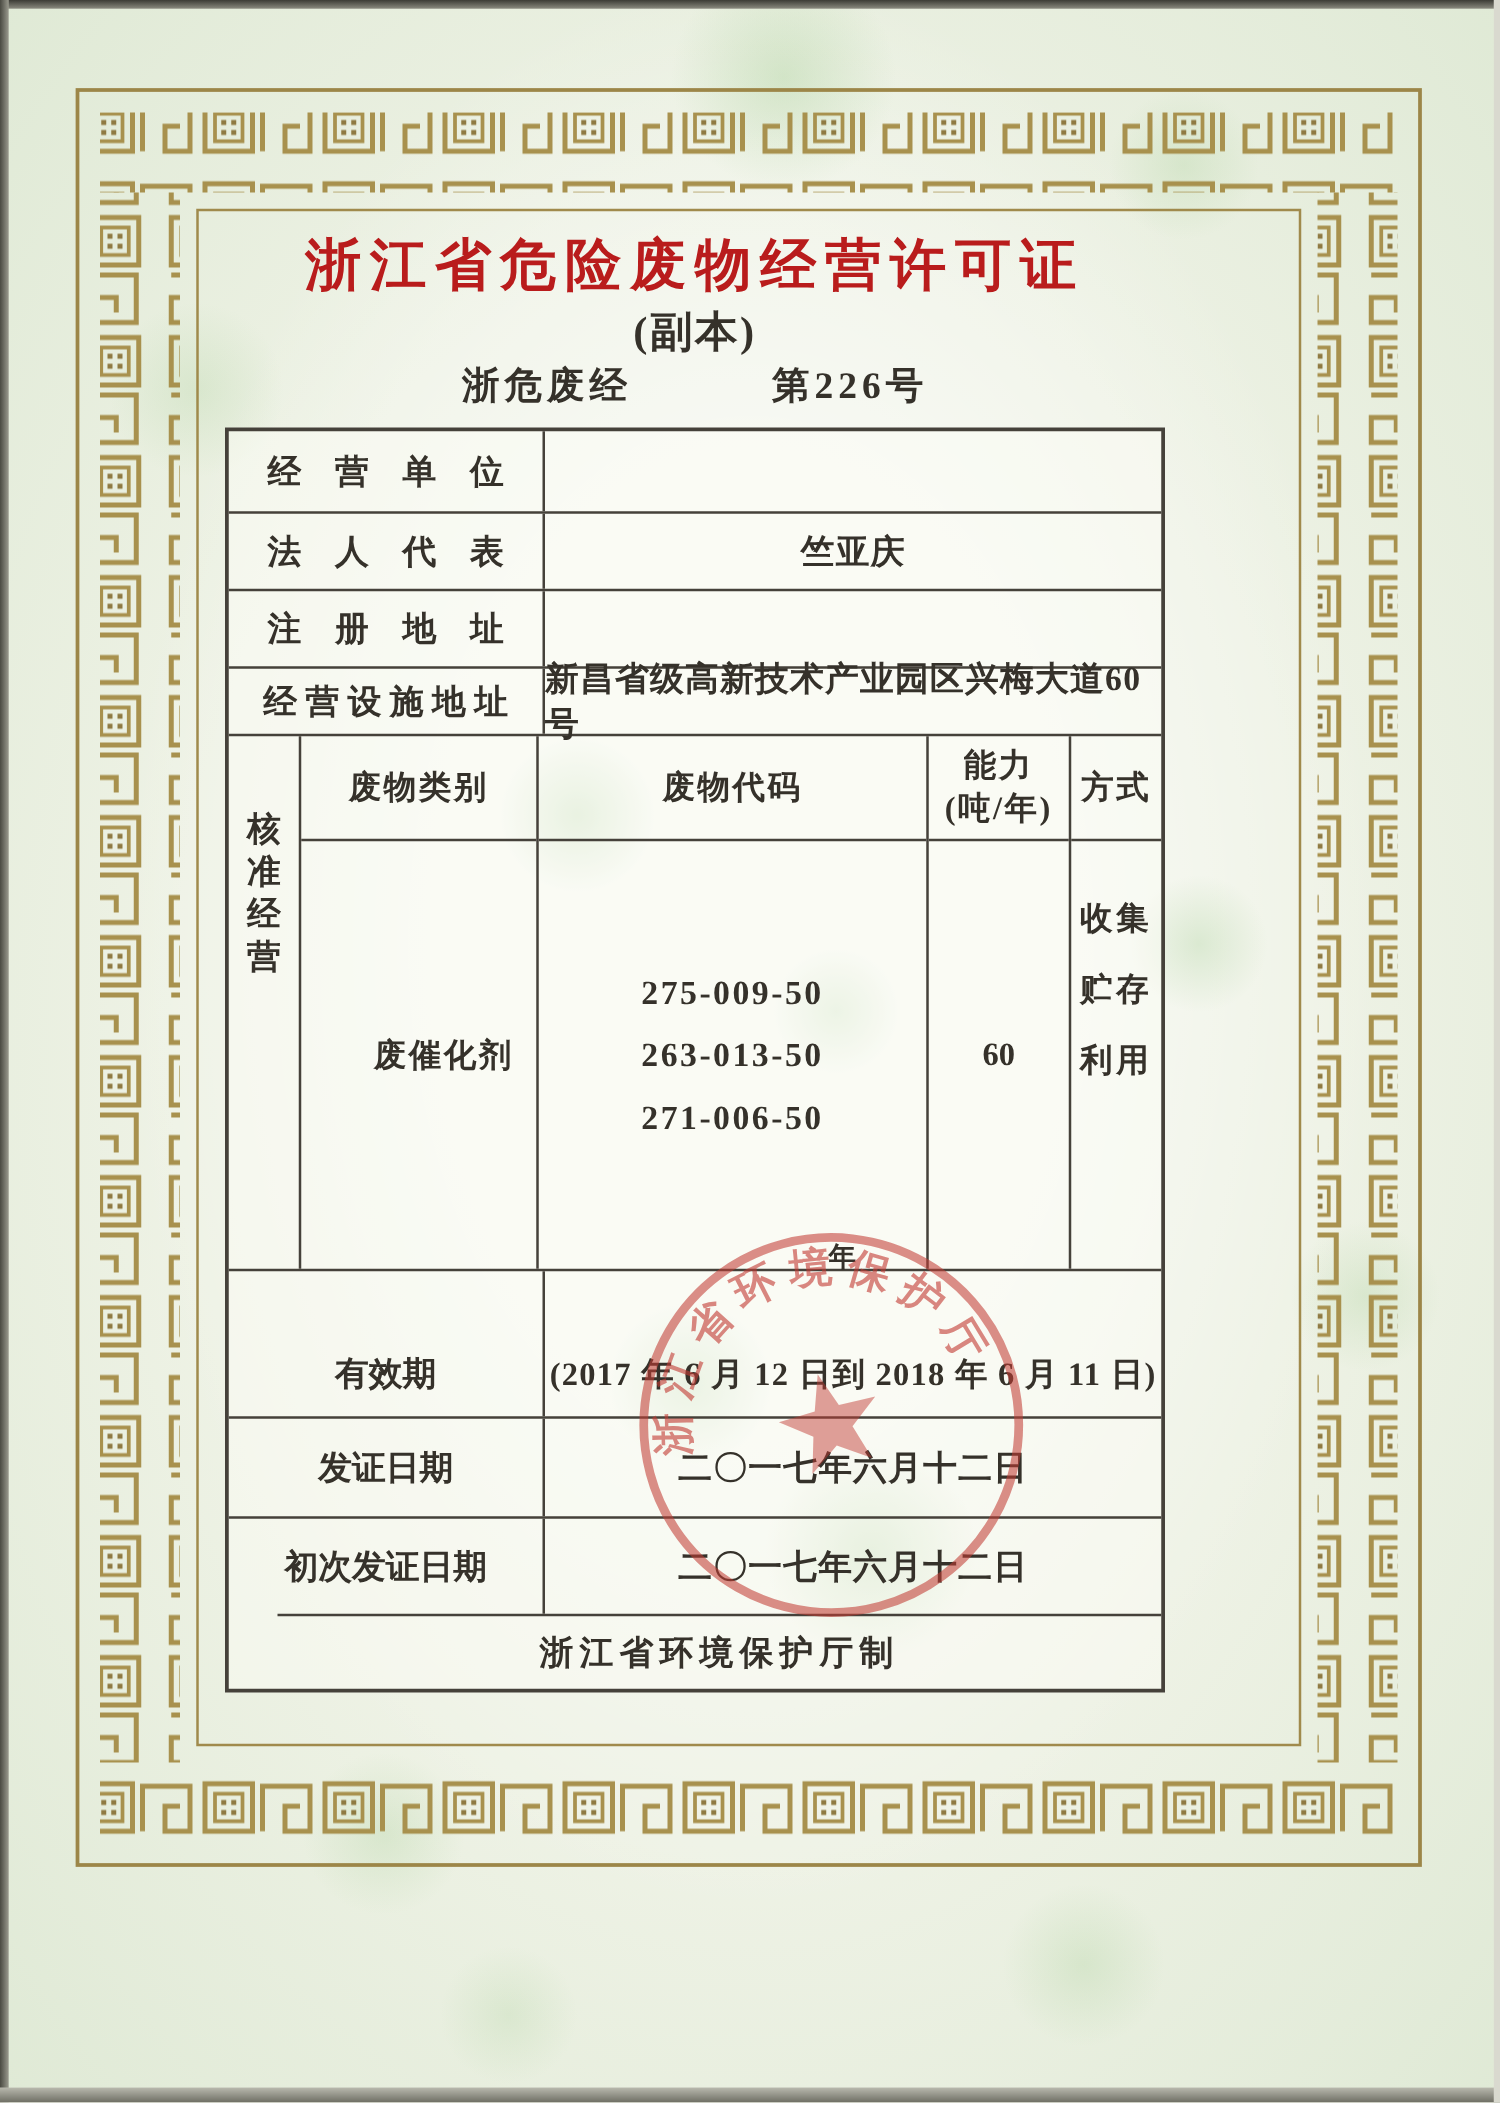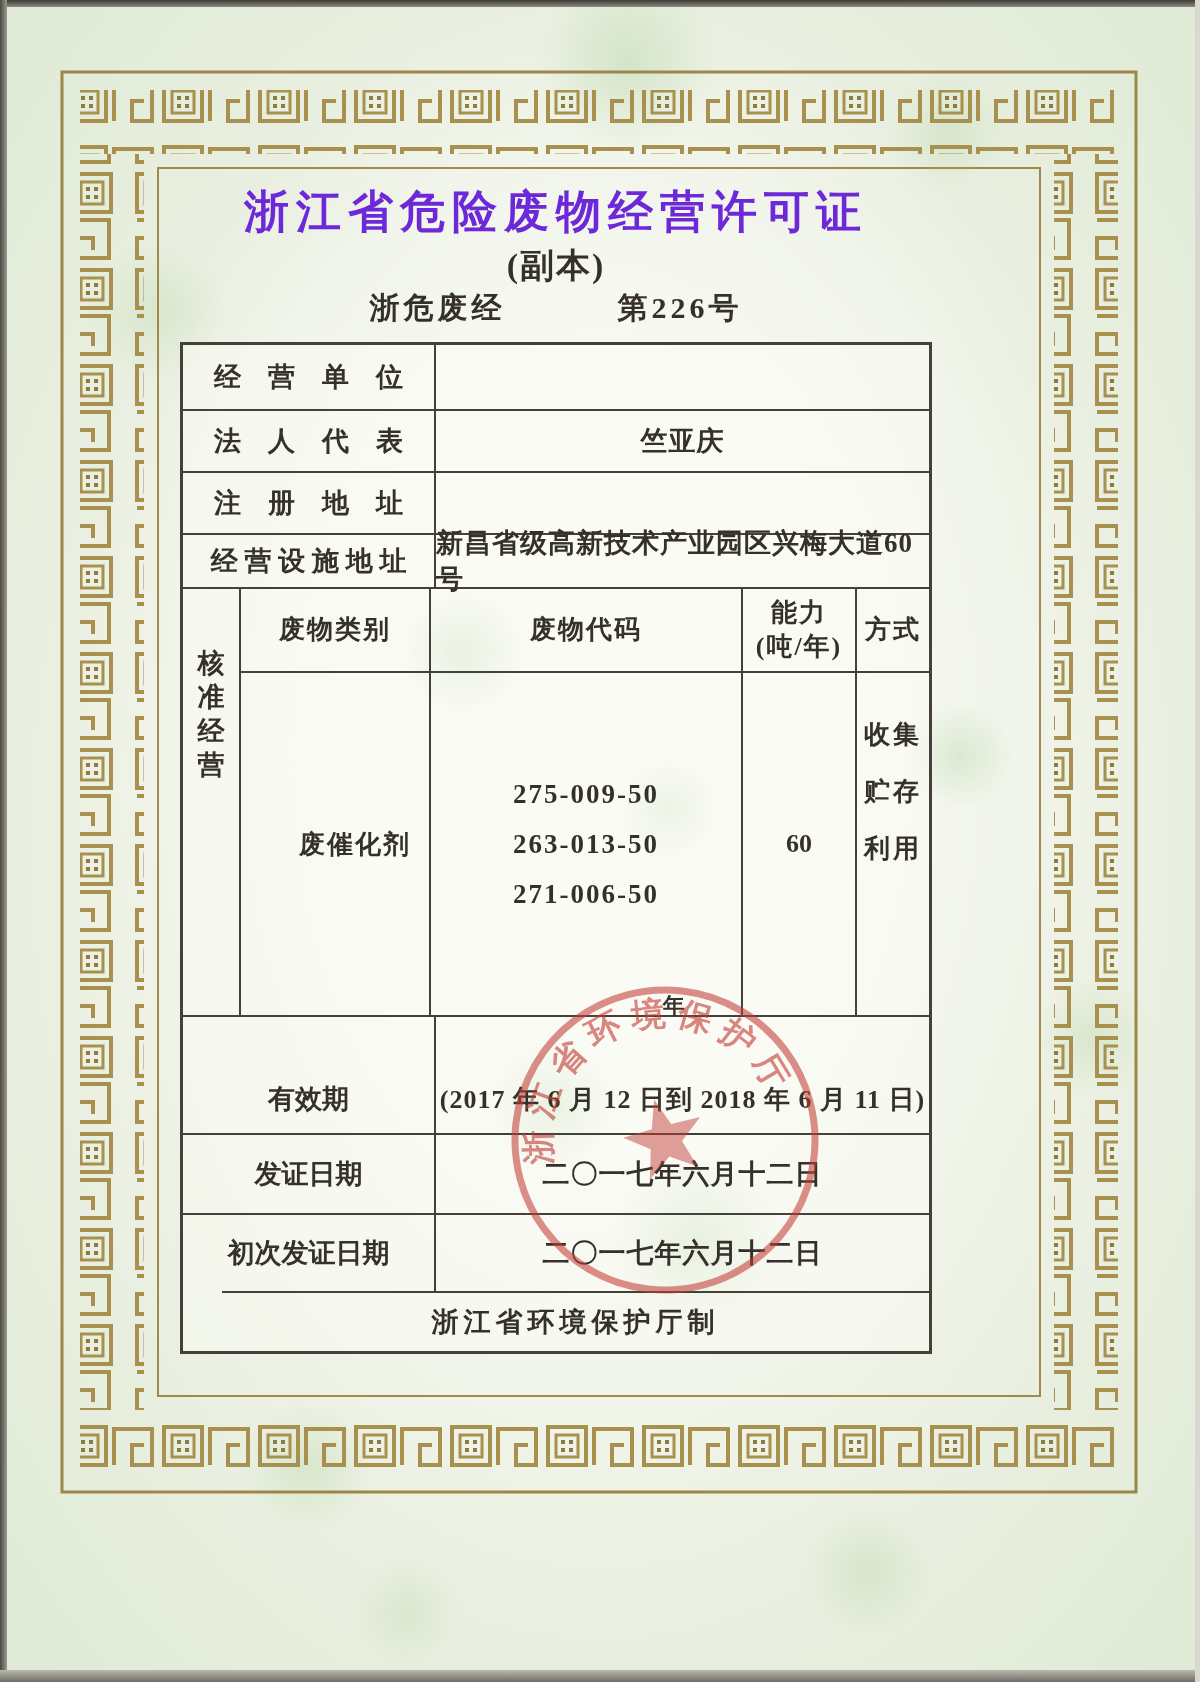--- a/index.html
+++ b/index.html
@@ -28,21 +28,21 @@
       radial-gradient(circle at 300px 1460px,rgba(148,196,130,.22), transparent 65px),
       radial-gradient(circle at 150px 305px, rgba(148,196,130,.20), transparent 70px),
       radial-gradient(circle at 860px 1565px,rgba(148,196,130,.22), transparent 65px),
       radial-gradient(circle at 400px 1605px,rgba(148,196,130,.18), transparent 55px),
       radial-gradient(ellipse at 50% 45%, rgba(255,255,255,.55) 30%, transparent 60%),
       radial-gradient(ellipse at center, transparent 55%, rgba(190,214,178,.30) 100%);
   }
   .frame-svg{position:absolute;left:60px;top:70px;}
   
   .doc-title{position:absolute;left:180px;top:182px;width:752px;text-align:center;
-    font-size:45px;font-weight:700;letter-spacing:7px;color:#6d28d9;}
+    font-size:45px;font-weight:700;letter-spacing:7px;color:#b91c1c;}
   .doc-subtitle{position:absolute;left:180px;top:243px;width:752px;text-align:center;
     font-size:34px;font-weight:700;letter-spacing:2px;}
   .doc-no{position:absolute;left:180px;top:288px;width:752px;display:flex;
     justify-content:center;gap:112px;font-size:30px;font-weight:700;letter-spacing:4px;}
   
   .tbl{position:absolute;left:180px;top:342px;width:752px;
     border:3px solid #45413a;background:rgba(252,252,246,.45);box-sizing:border-box;}
   .trow{display:flex;box-sizing:border-box;}
   .trow + .trow{border-top:2px solid #45413a;}
   .h64{height:64px}.h62{height:62px}.h54{height:54px}

